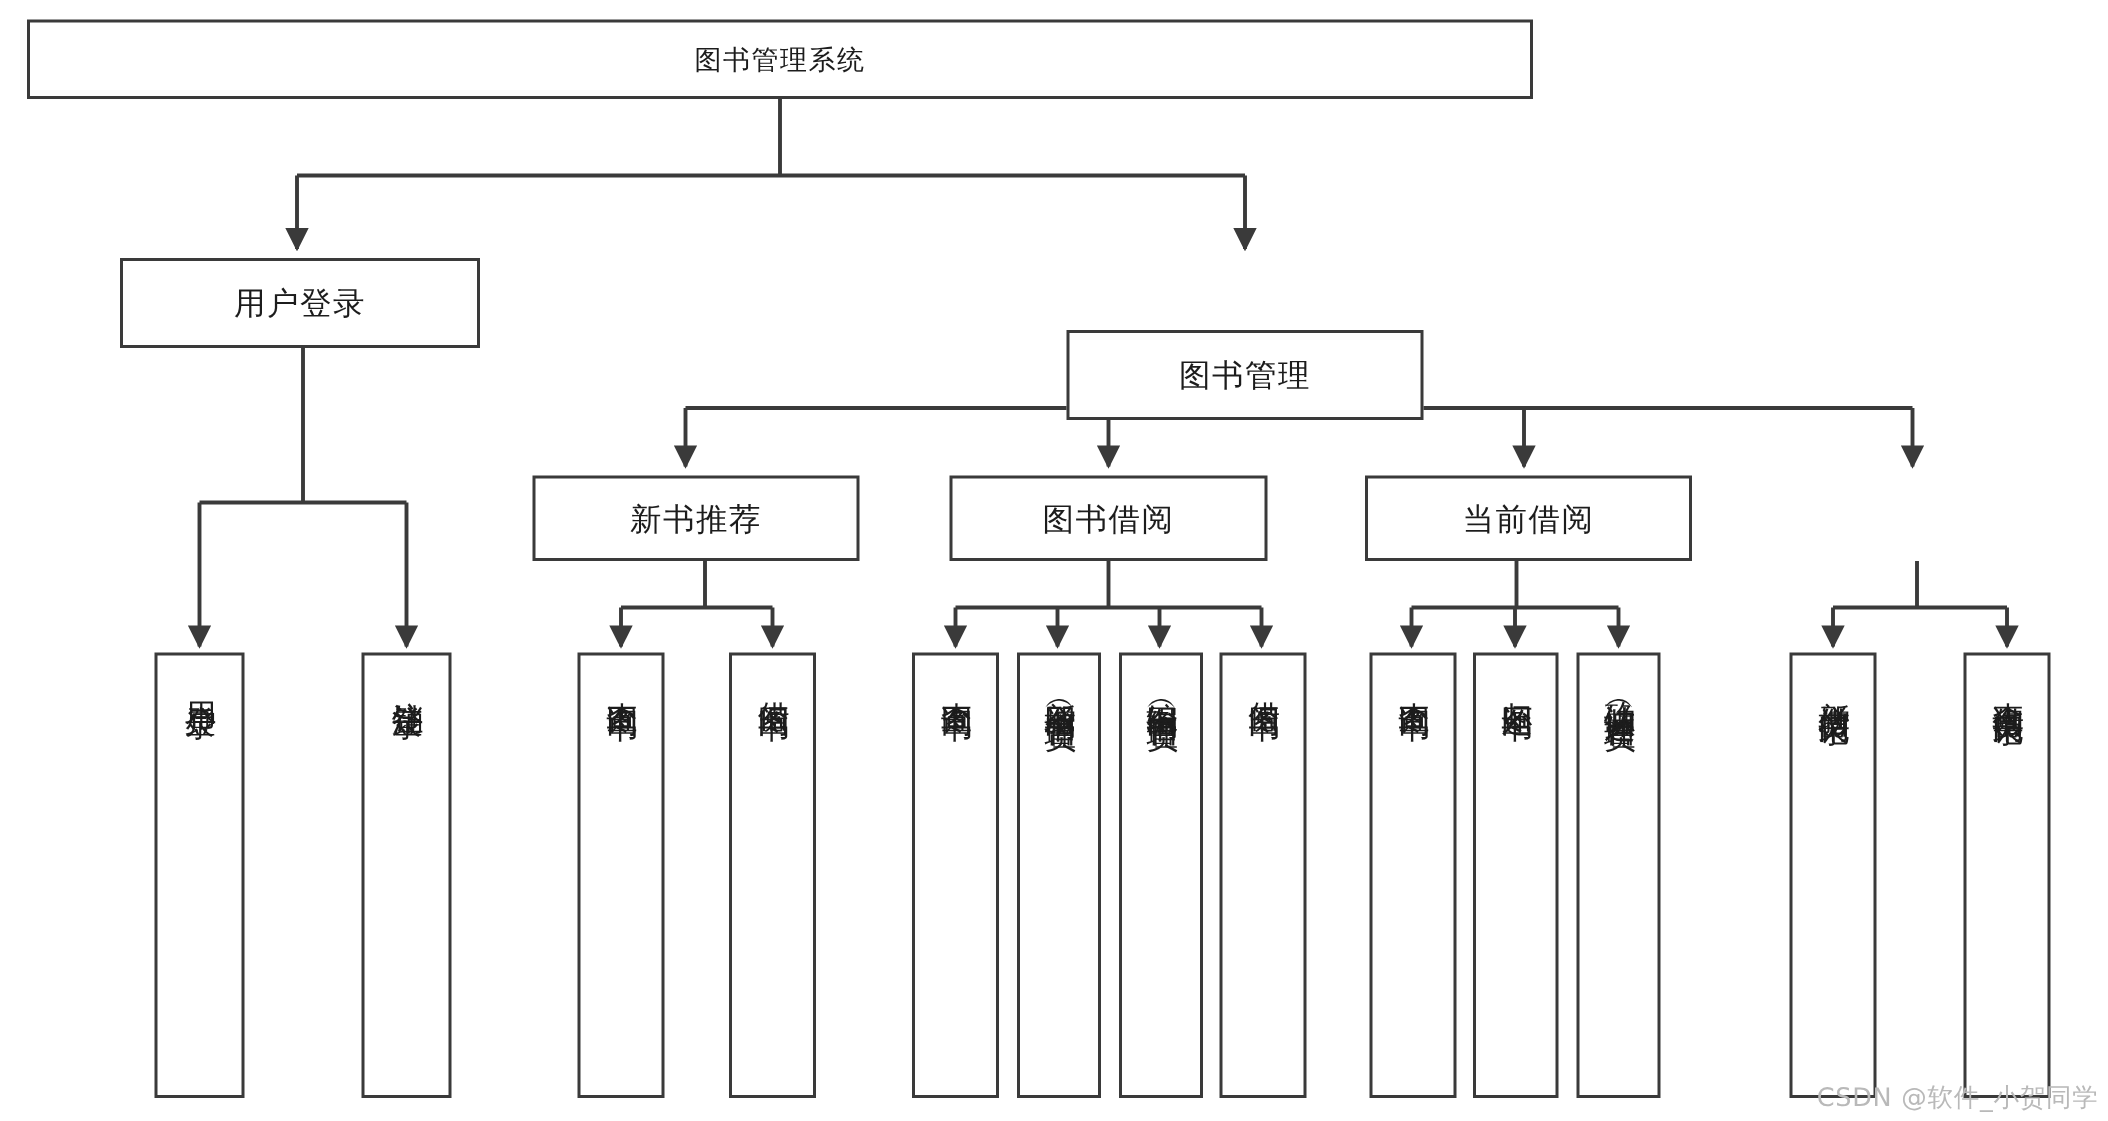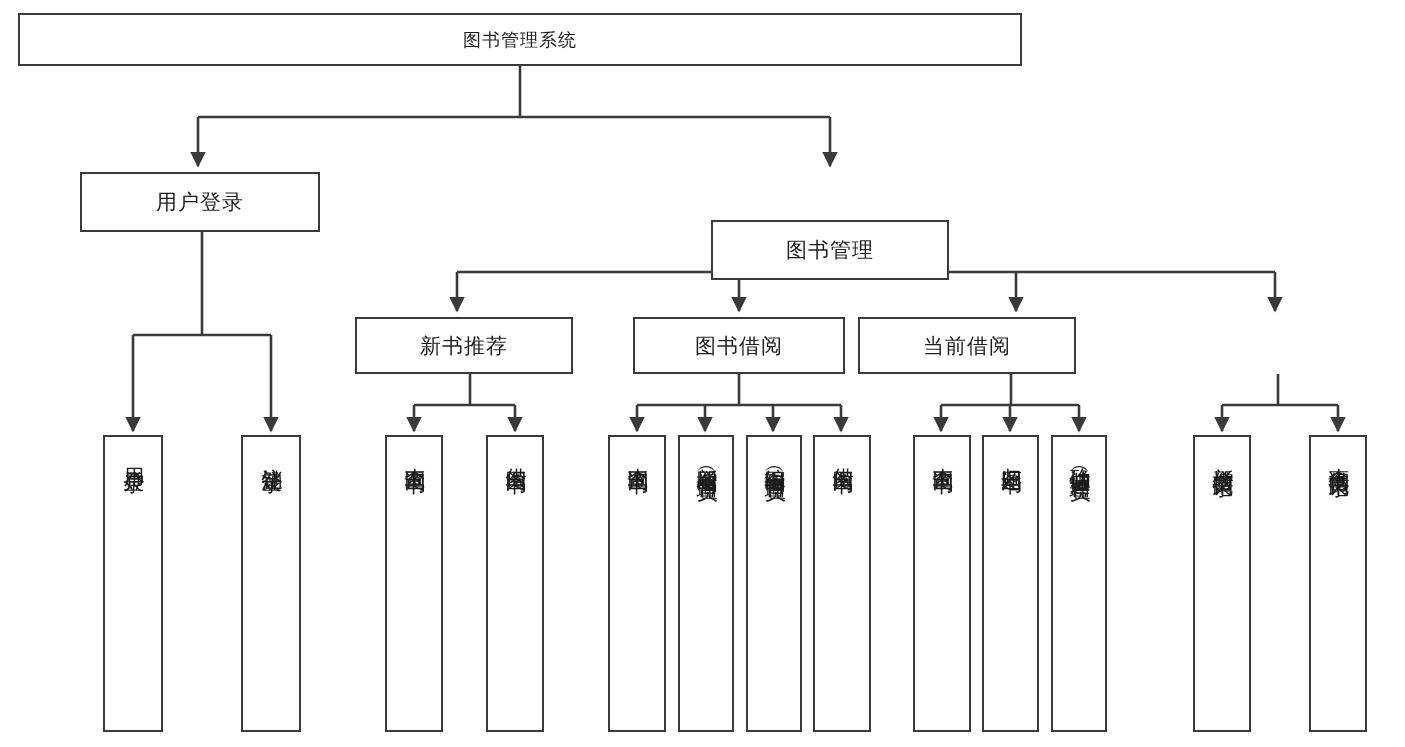--- a/index.html
+++ b/index.html
@@ -140,21 +140,21 @@
   </div>
 
   <div class="node-box horizontal" style="left:355px; top:317px; width:218px; height:57px;">
     <span class="hlabel">新书推荐</span>
   </div>
 
   <div class="node-box horizontal" style="left:633px; top:317px; width:212px; height:57px;text-align:right;">
     <span class="hlabel">图书借阅</span>
   </div>
 
-  <div class="node-box horizontal" style="left:858px; top:317px; width:218px; height:57px;">
+  <div class="node-box horizontal" style="left:910px; top:317px; width:218px; height:57px;">
     <span class="hlabel">当前借阅</span>
   </div>
 
 
   <div class="node-box vertical" style="left:103px; top:435px; width:60px; height:297px;">
     <span class="vlabel">用户登录</span>
   </div>
 
   <div class="node-box vertical" style="left:241px; top:435px; width:60px; height:297px;">
     <span class="vlabel">注销登录</span>
@@ -197,14 +197,15 @@
   </div>
 
   <div class="node-box vertical" style="left:1193px; top:435px; width:58px; height:297px;">
     <span class="vlabel">新增借阅记录</span>
   </div>
 
   <div class="node-box vertical" style="left:1309px; top:435px; width:58px; height:297px;">
     <span class="vlabel">查询借阅记录</span>
   </div>
 
+  <div class="watermark">CSDN @软件_小贺同学</div>
 
 </div>
 
 </body></html>

